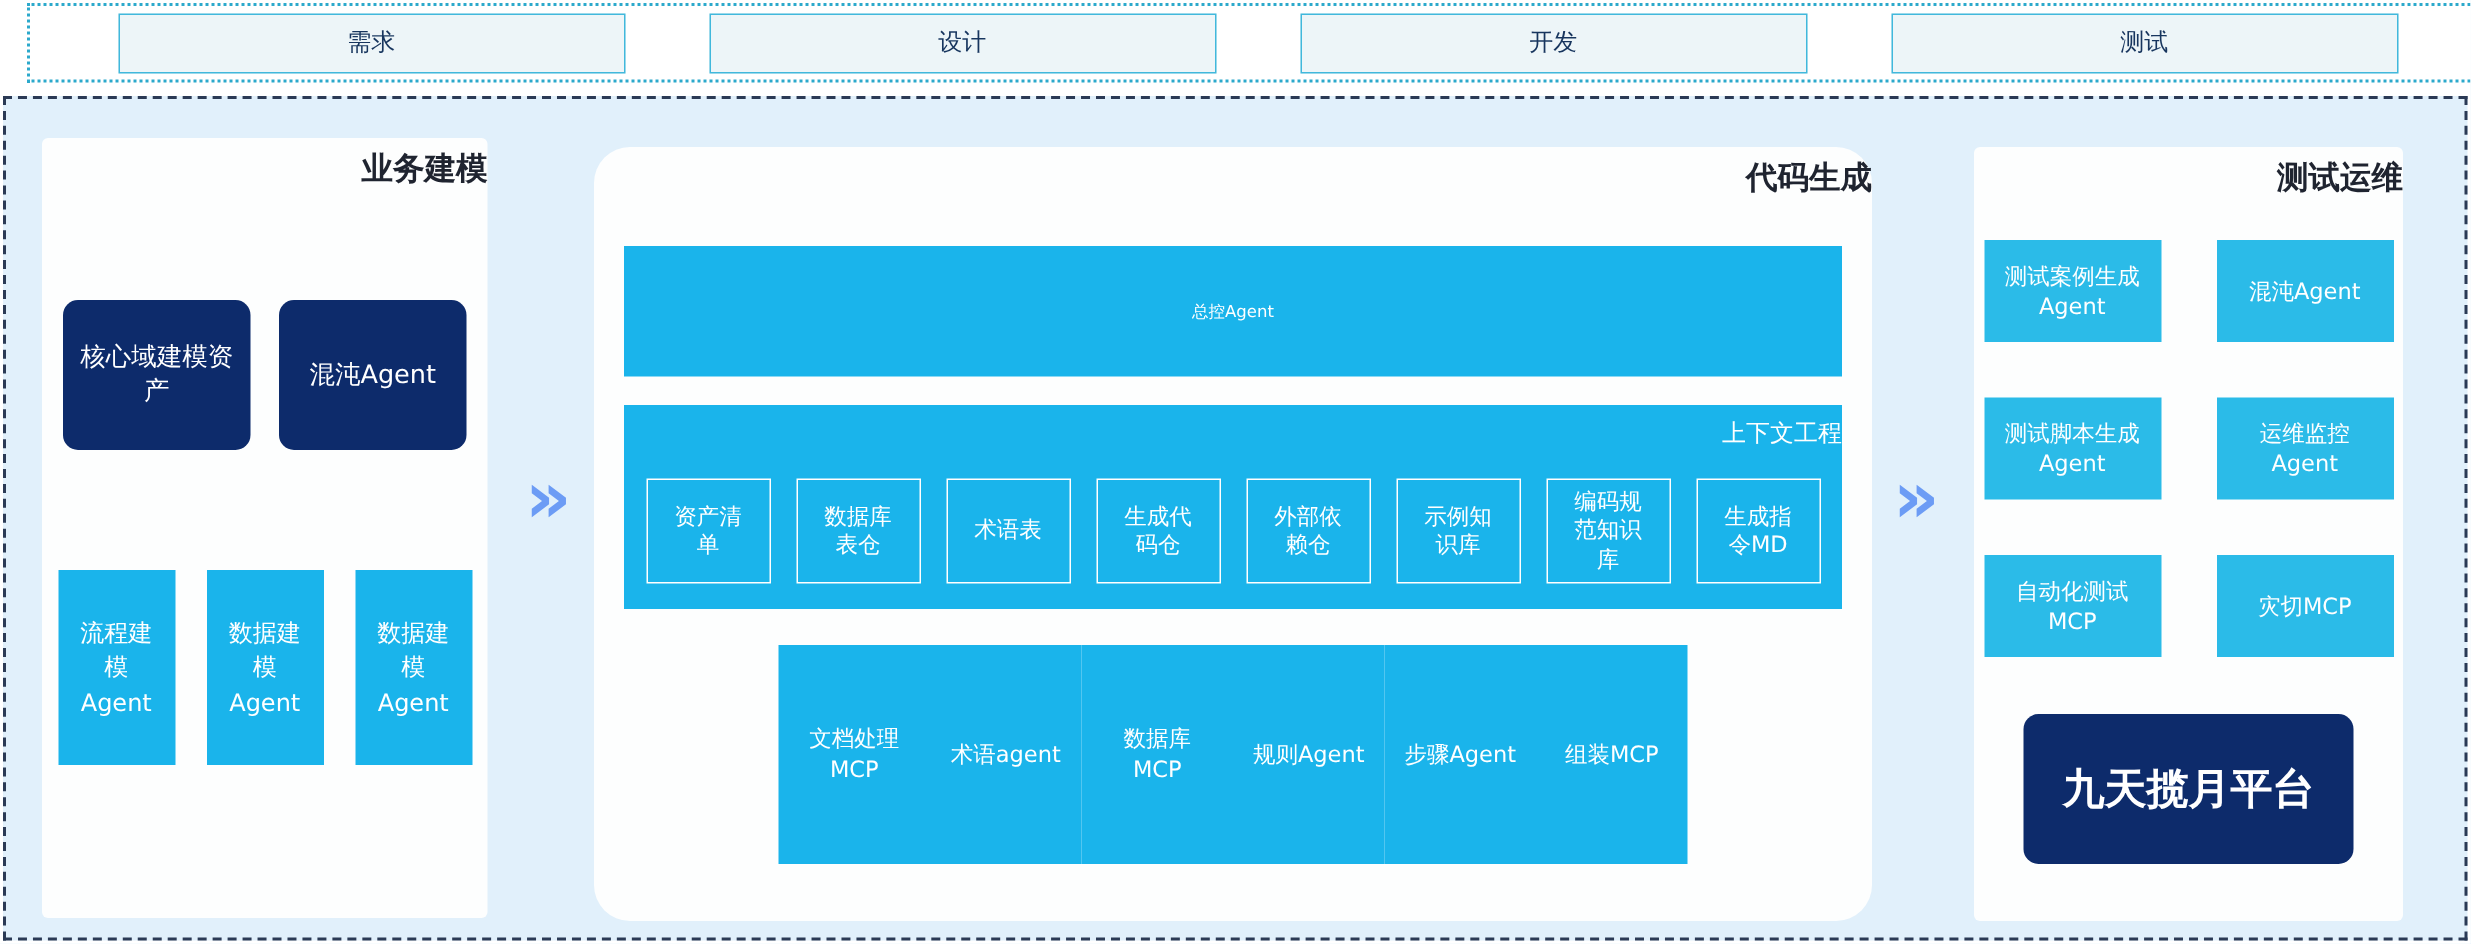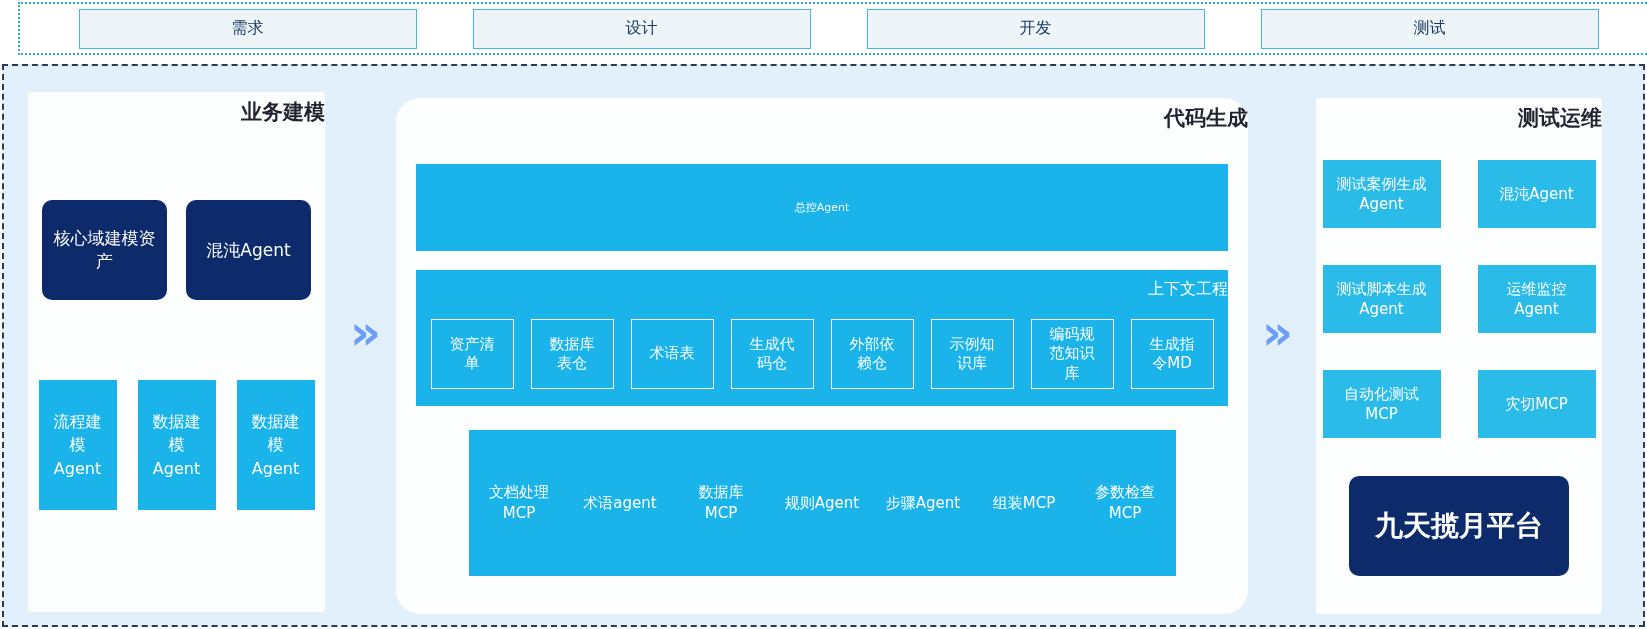--- a/index.html
+++ b/index.html
@@ -122,21 +122,20 @@
         <div class="ctx-box">生成指令MD</div>
       </div>
     </div>
     <div class="tools-row">
       <div class="cyan-box tool-box">文档处理MCP</div>
       <div class="cyan-box tool-box">术语agent</div>
       <div class="cyan-box tool-box">数据库MCP</div>
       <div class="cyan-box tool-box">规则Agent</div>
       <div class="cyan-box tool-box">步骤Agent</div>
       <div class="cyan-box tool-box">组装MCP</div>
-      <div class="cyan-box tool-box">参数检查MCP</div>
     </div>
   </section>
 
   <div class="arrow arrow-right">»</div>
 
   <section class="panel panel-right">
     <h2>测试运维</h2>
     <div class="ops-grid">
       <div class="cyan-box ops-box">测试案例生成Agent</div>
       <div class="cyan-box ops-box">混沌Agent</div>

